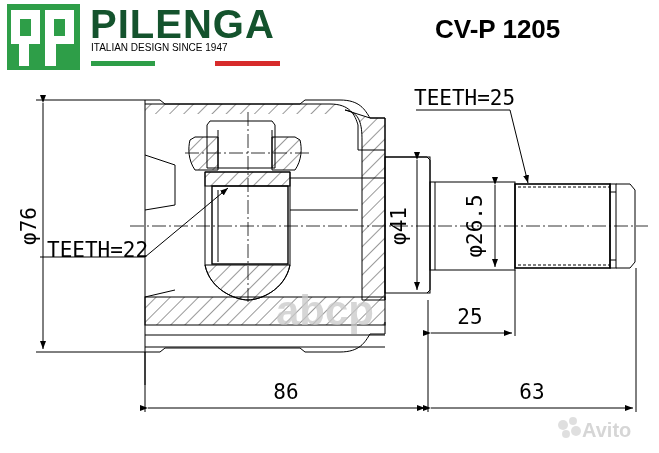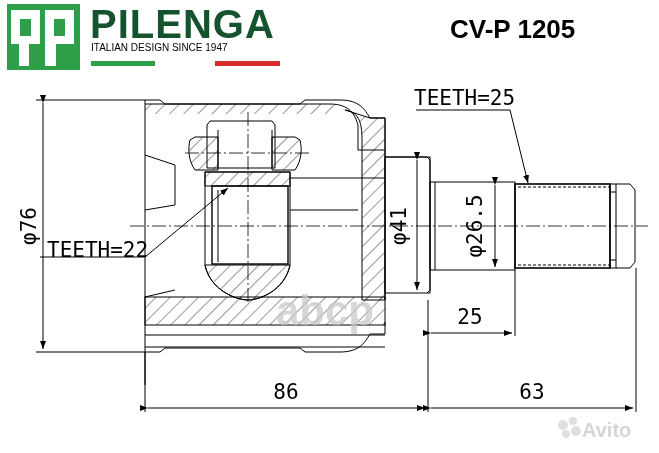--- a/index.html
+++ b/index.html
@@ -2,21 +2,21 @@
 <html><head>
 <meta charset="utf-8">
 <style>
   html, body { margin: 0; padding: 0; background: #ffffff; }
   body { width: 659px; height: 453px; position: relative; overflow: hidden; font-family: "Liberation Sans", sans-serif; }
   .logo-box { position: absolute; left: 7px; top: 4px; width: 73px; height: 66px; background: #2e9e48; }
   .brand { position: absolute; left: 90px; top: 2px; font-family: "Liberation Sans", sans-serif; font-weight: bold; font-size: 40px; letter-spacing: 1px; color: #14532d; line-height: 44px; }
   .tagline { position: absolute; left: 91px; top: 40px; font-family: "Liberation Sans", sans-serif; font-size: 10px; color: #000; line-height: 16px; white-space: nowrap; }
   .stripe-green { position: absolute; left: 91px; top: 61px; width: 64px; height: 5px; background: #2e9e48; }
   .stripe-red { position: absolute; left: 215px; top: 61px; width: 65px; height: 5px; background: #d72b2b; }
-  .part-no { position: absolute; left: 450px; top: 14px; font-family: "Liberation Sans", sans-serif; font-weight: bold; font-size: 26px; color: #000; line-height: 30px; white-space: nowrap; }
+  .part-no { position: absolute; left: 435px; top: 14px; font-family: "Liberation Sans", sans-serif; font-weight: bold; font-size: 26px; color: #000; line-height: 30px; white-space: nowrap; }
   svg.drawing { position: absolute; left: 0; top: 0; }
   .cad-text { font-family: "DejaVu Sans Mono", monospace; font-size: 21px; fill: #000; }
   .wm { font-family: "Liberation Sans", sans-serif; font-weight: bold; fill: #c9c9c9; opacity: 0.75; }
 </style>
 </head>
 <body>
 
 <div class="logo-box">
   <svg width="73" height="66" viewBox="0 0 73 66">
     <path d="M4 6 H33 V40 H22 V62 H12 V40 H4 Z M13 15 V32 H24 V15 Z" fill="#ffffff" fill-rule="evenodd"></path>

